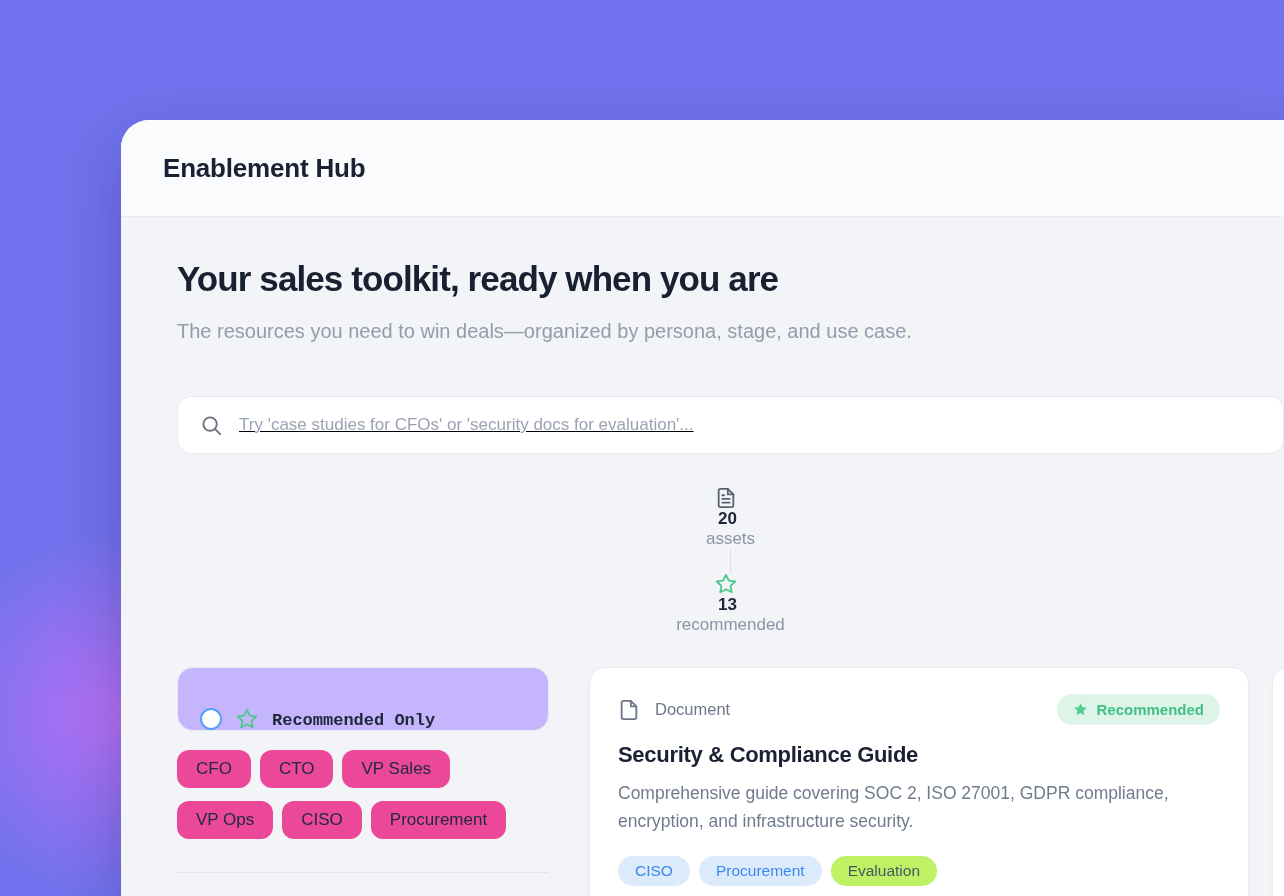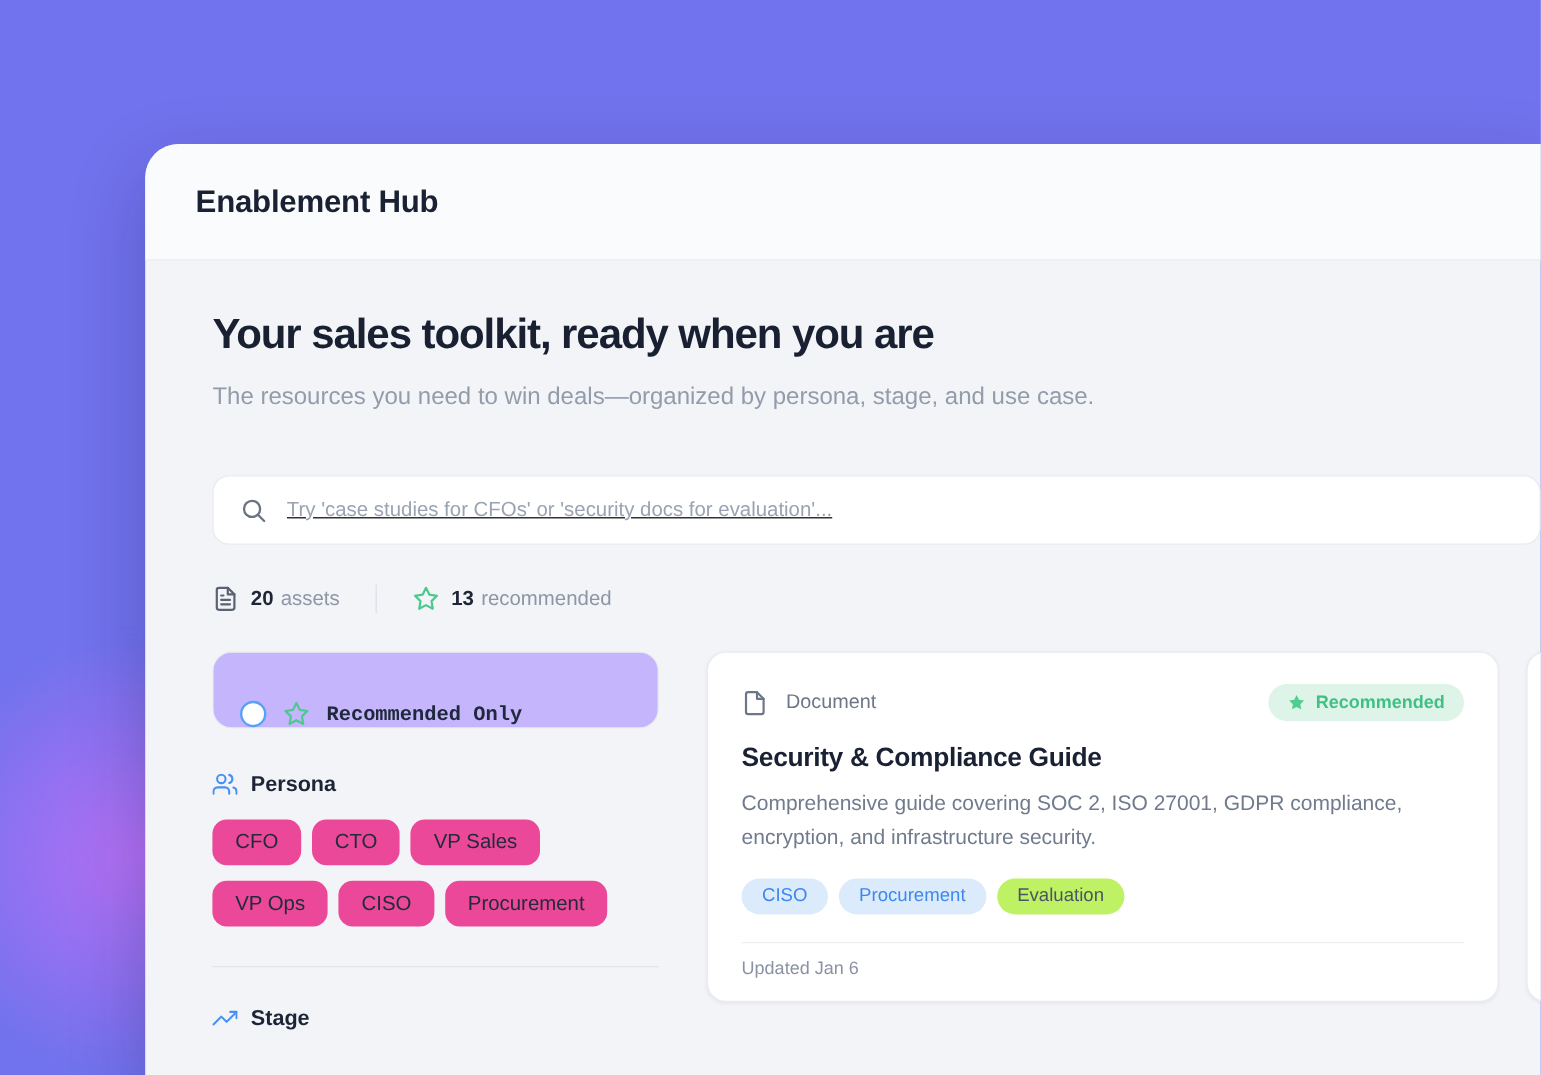--- a/index.html
+++ b/index.html
@@ -39,21 +39,21 @@
     margin-top:46px; height:58px; background:#ffffff;
     border:1px solid #e8eaef; border-radius:14px;
     display:flex; align-items:center; padding-left:22px; gap:14px;text-decoration:underline;
   }
   .searchbar input {
     flex:1; border:none; outline:none; background:transparent;
     font-size:17px; color:#394150; font-family:"Liberation Sans", sans-serif;
   }
   .searchbar input::placeholder { color:#9aa3b2; }
 
-  .stats { margin-top:33px; display:flex; align-items:center; font-size:17px; color:#8d95a6; }
+  .stats { margin-top:33px; display:flex; align-items:center; font-size:17px; color:#8d95a6;flex-direction:column; }
   .stats .icn { display:flex; margin-right:10px; }
   .stats .num { color:#1d2537; font-weight:700; margin-right:6px; }
   .vdiv { width:1px; height:24px; background:#dcdfe6; margin:0 30px; }
 
   .content-row { display:flex; margin-top:32px; align-items:flex-start; }
 
   .sidebar { width:372px; flex:none; }
   .rec-card {
     height:64px; background:#c4b5fd; border:1px solid #e8eaef; border-radius:16px;
     display:flex; align-items:flex-end; padding-left:22px; gap:14px; cursor:pointer;font-family:Liberation Mono, monospace;
@@ -159,31 +159,20 @@
         <div class="rec-card">
           <span class="radio"></span>
           <span>
             <svg width="22" height="22" viewBox="0 0 24 24" fill="none" stroke="#4cc98c" stroke-width="2" stroke-linejoin="round">
               <path d="M12 2l3.09 6.26L22 9.27l-5 4.87 1.18 6.88L12 17.77l-6.18 3.25L7 14.14 2 9.27l6.91-1.01L12 2z"></path>
             </svg>
           </span>
           <span class="rec-label">Recommended Only</span>
         </div>
 
-        <div class="filter-head">
-          <span>
-            <svg width="21" height="21" viewBox="0 0 24 24" fill="none" stroke="#4a90f4" stroke-width="2" stroke-linecap="round" stroke-linejoin="round">
-              <path d="M16 21v-2a4 4 0 0 0-4-4H5a4 4 0 0 0-4 4v2"></path>
-              <circle cx="8.5" cy="7" r="4"></circle>
-              <path d="M23 21v-2a4 4 0 0 0-3-3.87"></path>
-              <path d="M16 3.13a4 4 0 0 1 0 7.75"></path>
-            </svg>
-          </span>
-          <span>Persona</span>
-        </div>
         <div class="chips">
           <button class="chip">CFO</button>
           <button class="chip">CTO</button>
           <button class="chip">VP Sales</button>
           <button class="chip">VP Ops</button>
           <button class="chip">CISO</button>
           <button class="chip">Procurement</button>
         </div>
 
         <div class="sidebar-divider"></div>

